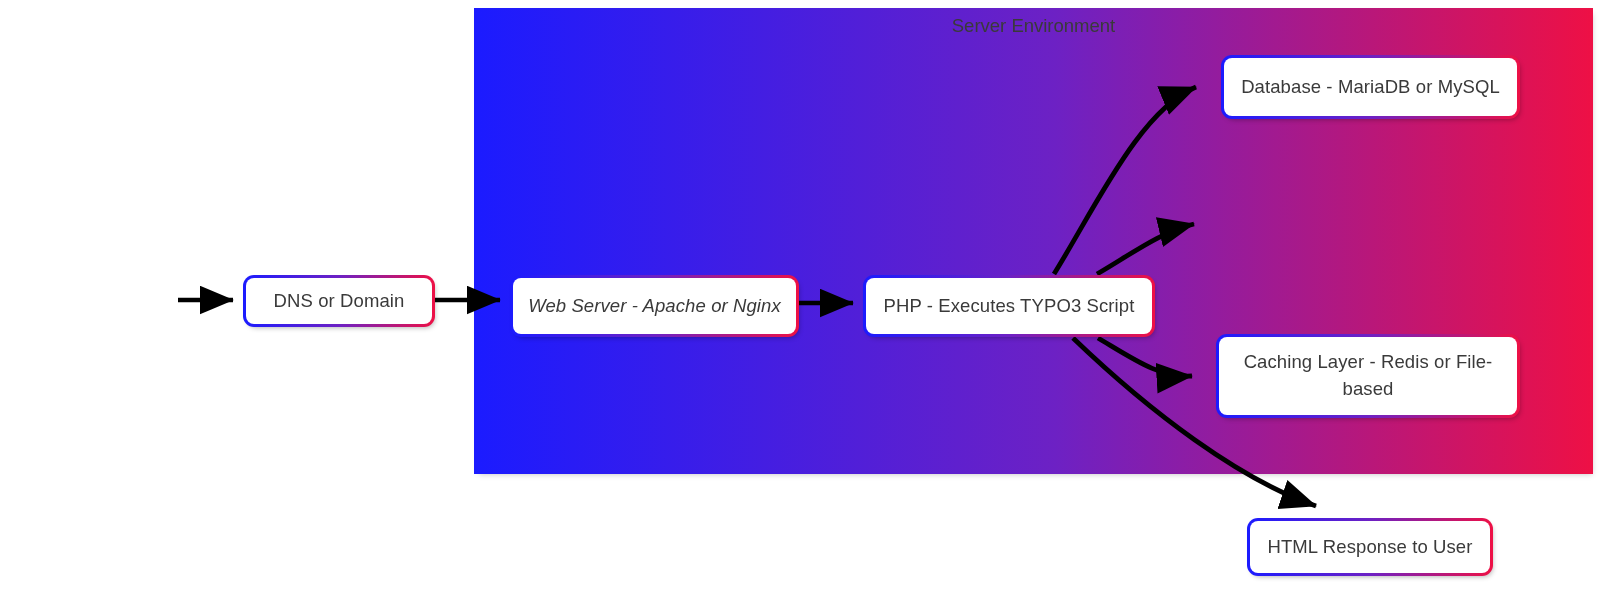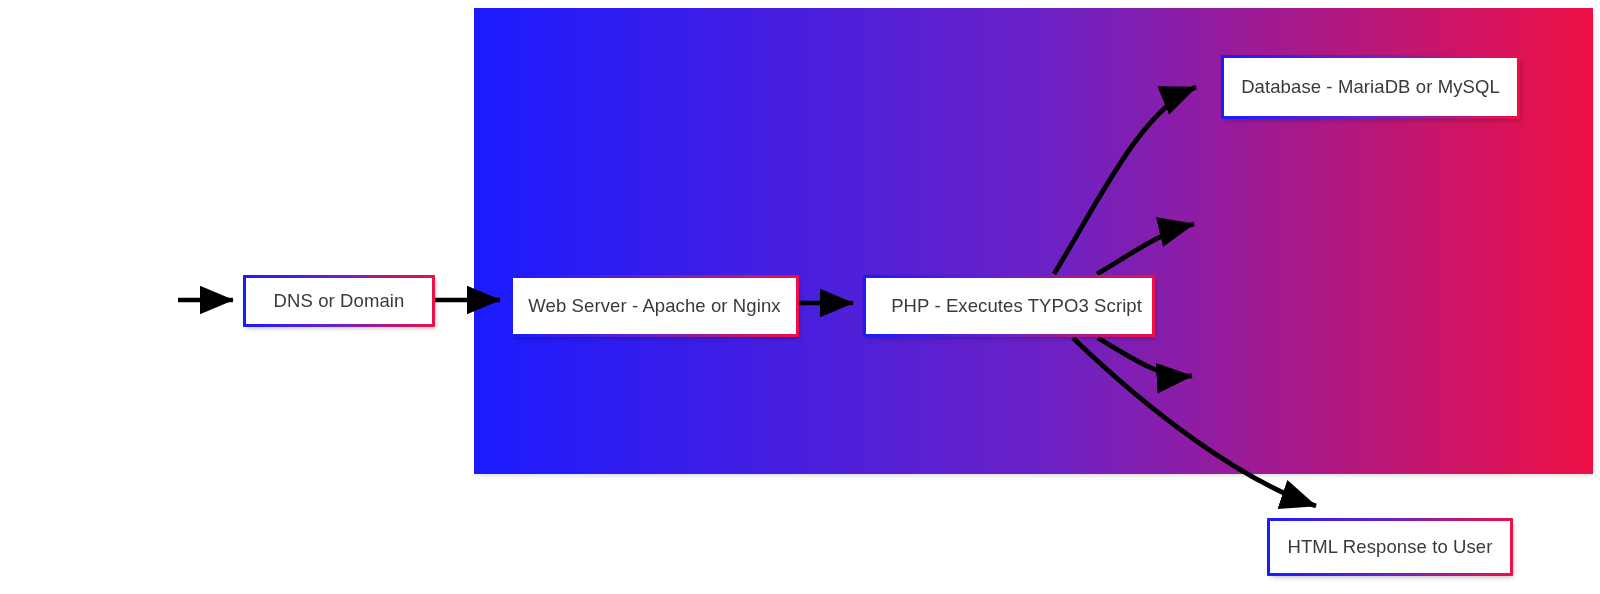--- a/index.html
+++ b/index.html
@@ -19,21 +19,21 @@
     left: 0; top: 0;
     width: 1600px;
     height: 594px;
   }
   
   .node {
     position: absolute;
     box-sizing: border-box;
     background: #ffffff;
     border: 3px solid transparent;
-    border-radius: 1px;
+    border-radius: 11px;
     background-image:
       linear-gradient(#ffffff, #ffffff),
       linear-gradient(90deg, #1b1bff 0%, #6d21c4 50%, #ee1045 100%);
     background-origin: border-box;
     background-clip: padding-box, border-box;
     display: flex;
     align-items: center;
     justify-content: center;
     text-align: center;
     color: #3a3a3a;
@@ -73,20 +73,21 @@
     height: 594px;
     overflow: visible;
   }
 </style>
 </head>
 <body>
 
 <div id="canvas">
 
   <div class="group" id="group-box" style="left: 474px; top: 8px; width: 1119px; height: 466px;"></div>
+  <div class="group-title" id="group-title" style="left: 474px; top: 15px; width: 1119px;">Server Environment</div>
 
   <svg class="edges" viewBox="0 0 1600 594" xmlns="http://www.w3.org/2000/svg">
     <defs>
       <marker id="arrowhead" markerWidth="9" markerHeight="9" refX="7.4" refY="3.2" orient="auto" markerUnits="strokeWidth">
         <path d="M0,0 L7.6,3.2 L0,6.4 z" fill="#000000"></path>
       </marker>
     </defs>
 
     <g id="edge-browser-to-dns">
       <path d="M178,300 L233,300" stroke="#000000" stroke-width="4.5" fill="none" marker-end="url(#arrowhead)"></path>
@@ -107,26 +108,29 @@
       <path d="M1098,338 C1135,360 1160,378 1192,376" stroke="#000000" stroke-width="4.8" fill="none" marker-end="url(#arrowhead)"></path>
     </g>
     <g id="edge-php-to-htmlresponse">
       <path d="M1073,338 C1150,412 1240,480 1316,506" stroke="#000000" stroke-width="4.8" fill="none" marker-end="url(#arrowhead)"></path>
     </g>
   </svg>
 
   <div class="node" style="left: 243px; top: 275px; width: 192px; height: 52px;">
     <span class="label">DNS or Domain</span>
   </div>
-  <div class="node" style="left: 510px; top: 275px; width: 289px; height: 62px;">
+  <div class="node" style="left: 510px; top: 275px; width: 289px; height: 62px; font-style: italic;">
     <span class="label">Web Server - Apache or Nginx</span>
   </div>
-  <div class="node" style="left: 863px; top: 275px; width: 292px; height: 62px; justify-content: flex-end;">
+  <div class="node" style="left: 863px; top: 275px; width: 292px; height: 62px;">
     <span class="label">PHP - Executes TYPO3 Script</span>
   </div>
   <div class="node" style="left: 1221px; top: 55px; width: 299px; height: 64px;">
     <span class="label">Database - MariaDB or MySQL</span>
   </div>
-  <div class="node" style="left: 1247px; top: 518px; width: 246px; height: 58px; margin-left: 20px;">
+  <div class="node" style="left: 1216px; top: 334px; width: 304px; height: 84px;">
+    <span class="label">Caching Layer - Redis or File-based</span>
+  </div>
+  <div class="node" style="left: 1247px; top: 518px; width: 246px; height: 58px;">
     <span class="label">HTML Response to User</span>
   </div>
 
 </div>
 
 </body></html>

